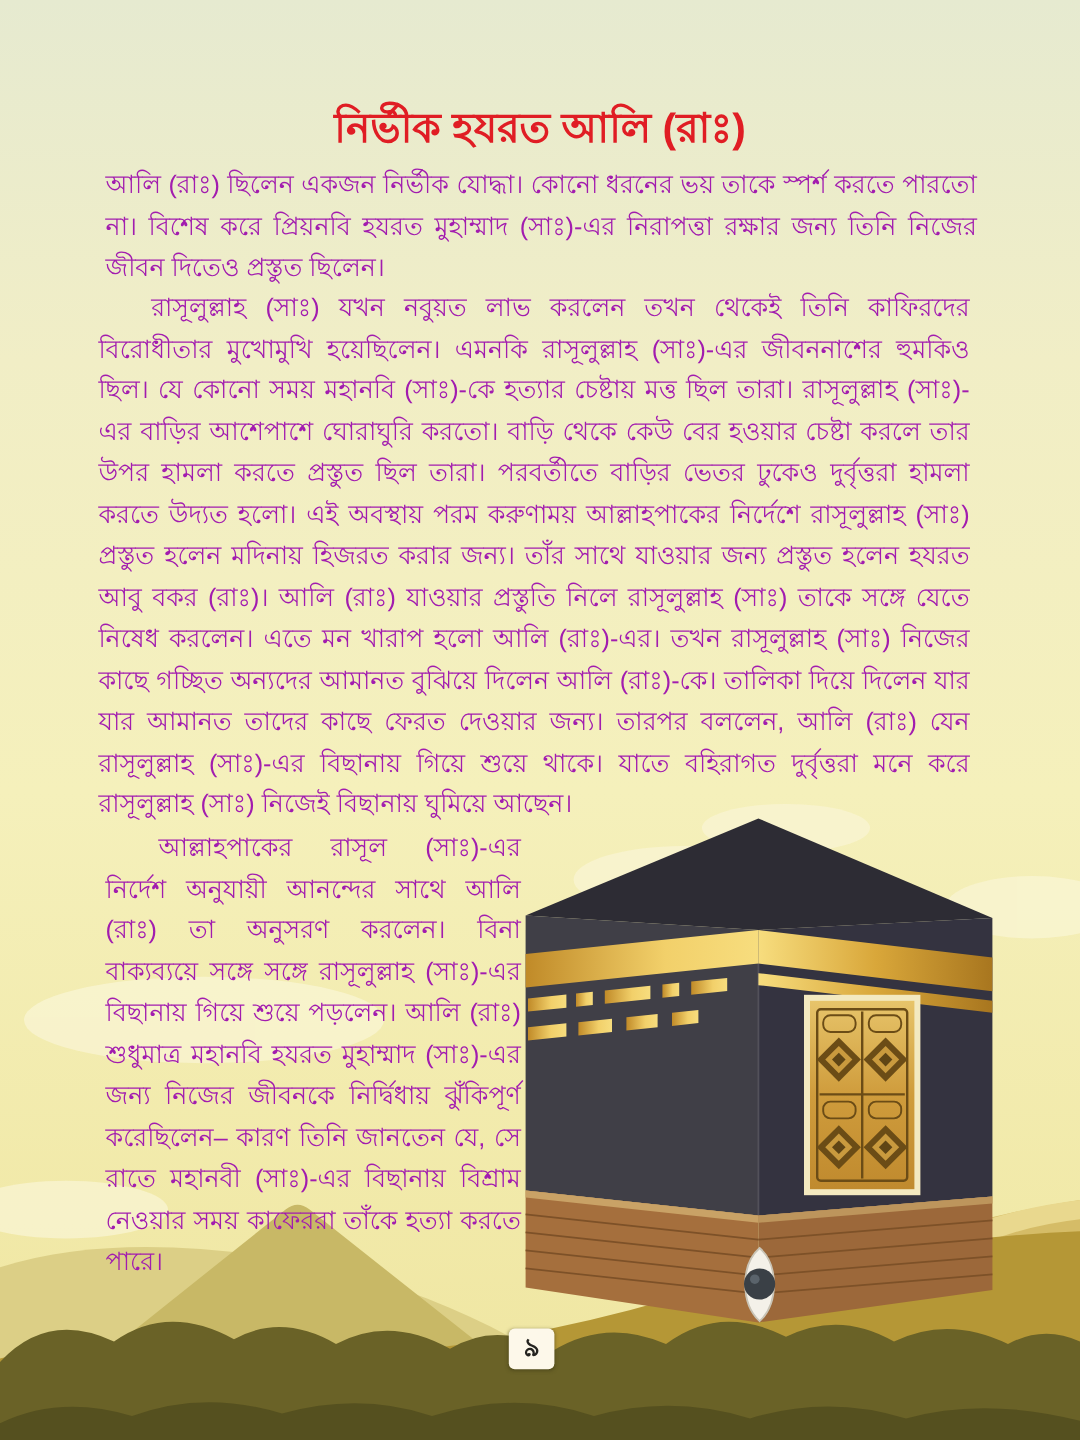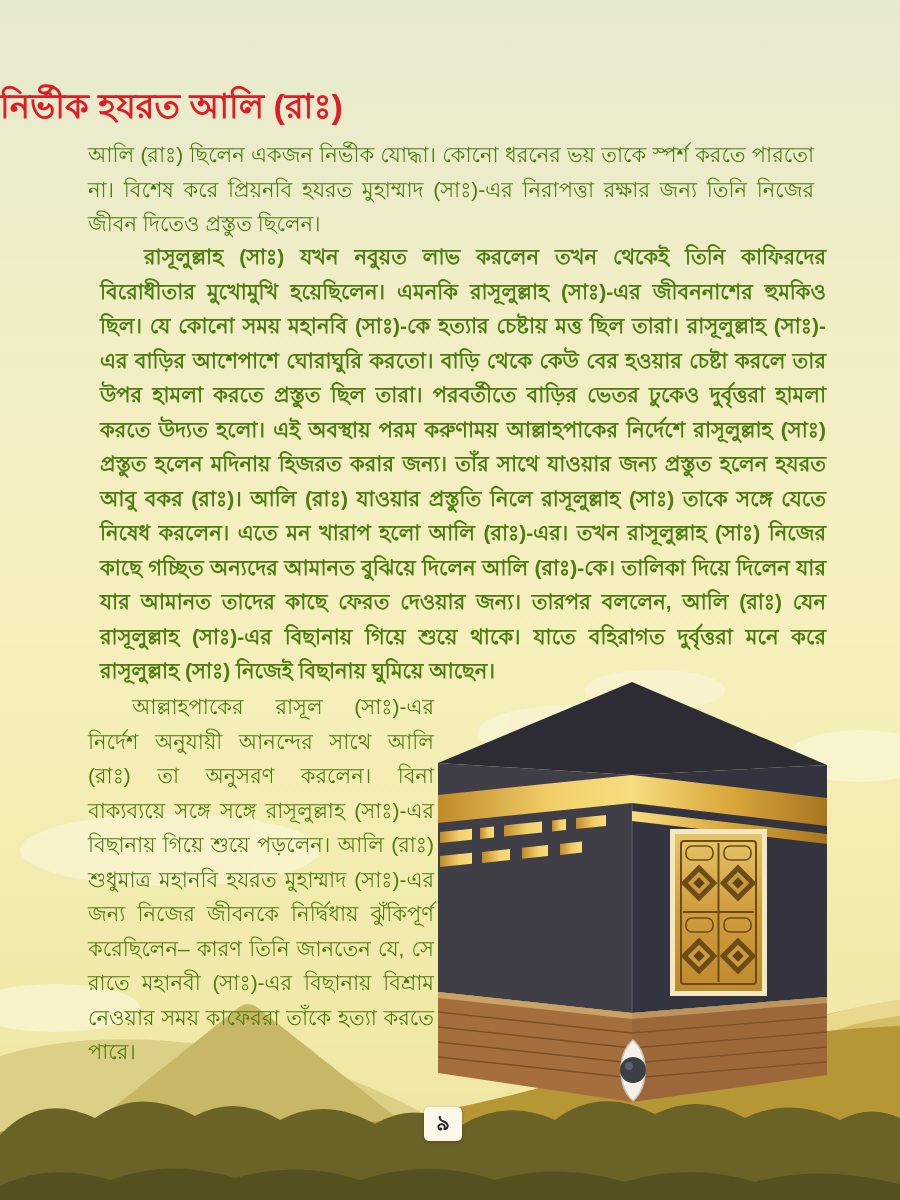--- a/index.html
+++ b/index.html
@@ -1,24 +1,24 @@
 <!DOCTYPE html>
 <html><head>
 <meta charset="utf-8">
 <style>
   html,body{margin:0;padding:0;}
   body{width:900px;height:1200px;overflow:hidden;position:relative;
        font-family:"Liberation Sans",sans-serif;background:#f4efbe;}
   .layer{position:absolute;left:0;top:0;width:900px;height:1200px;pointer-events:none;}
   .page-title{position:absolute;left:0;top:80px;width:900px;margin:0;
-      text-align:left;font-size:34px;font-weight:bold;color:#e01d24;}
-  .body-text{position:absolute;margin:0;color:#4d7c0f;font-size:21px;
+      text-align:center;font-size:34px;font-weight:bold;color:#e01d24;}
+  .body-text{position:absolute;margin:0;color:#a21caf;font-size:21px;
       line-height:34.5px;text-align:justify;}
   .p1{left:88px;top:138px;width:726px;}
-  .p2{left:100px;top:240px;width:726px;text-indent:44px;font-weight:bold;}
+  .p2{left:82px;top:240px;width:726px;text-indent:44px;}
   .p3{left:88px;top:690px;width:346px;text-indent:44px;}
   .kaaba-wrap{position:absolute;left:430px;top:680px;width:402px;height:425px;}
   .page-badge{position:absolute;left:424px;top:1107px;width:38px;height:34px;
       background:#fdf8ea;border-radius:5px;box-shadow:0 1px 3px rgba(60,55,20,.5);
       display:flex;align-items:center;justify-content:center;
       font-size:21px;font-weight:bold;color:#24231f;}
 </style>
 </head>
 <body>
 

